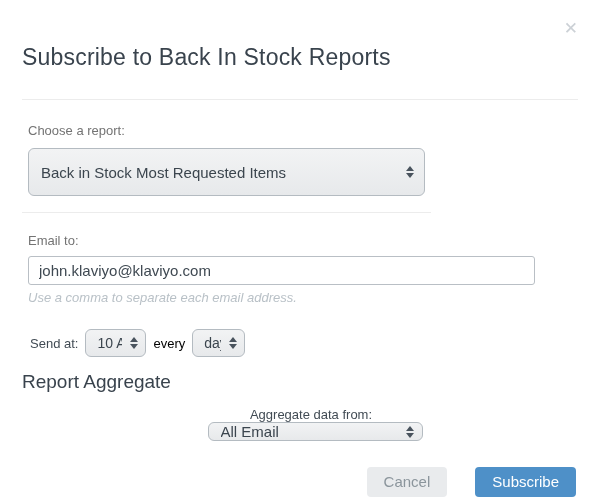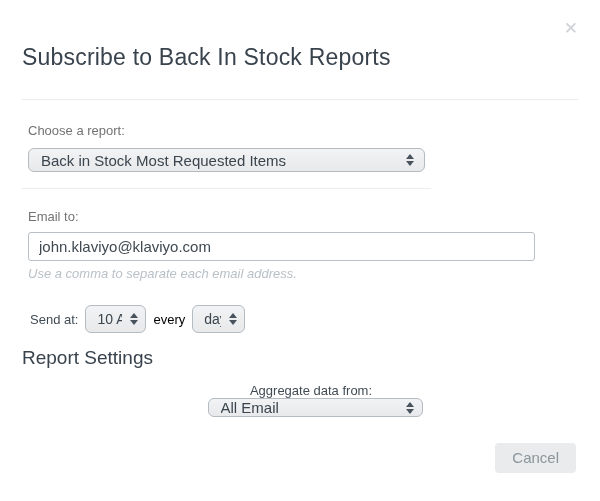--- a/index.html
+++ b/index.html
@@ -53,21 +53,21 @@
     align-items: center;
     background: linear-gradient(#f2f3f4, #e7e9eb);
     border: 1px solid #b4bbc1;
     border-radius: 6px;
     cursor: pointer;
     color: #3b454e;
   }
   .sel-report {
     margin: 11px 0 0 28px;
     width: 397px;
-    height: 24px;
+    height: 48px;
     padding: 0 10px 0 12px;
     font-size: 15px;
   }
   .sel-text { flex: 0 1 auto; white-space: nowrap; overflow: hidden; }
   .stepper {
     margin-left: auto;
     display: flex;
     flex-direction: column;
     align-items: center;
     gap: 2px;
@@ -221,30 +221,31 @@
     <span class="every-label">every</span>
     <div class="sel sel-small sel-freq">
       <span class="sel-text">day</span>
       <span class="stepper">
         <span class="tri-up"></span>
           <span class="tri-down"></span>
       </span>
     </div>
   </div>
 
-  <h2 class="section-heading">Report Settings</h2>
+  <h2 class="section-heading">Report Aggregate</h2>
 
   <div class="agg-row">
     <span class="row-label">Aggregate data from:</span>
     <div class="sel sel-agg">
       <span class="sel-text">All Email</span>
       <span class="stepper">
         <span class="tri-up"></span>
           <span class="tri-down"></span>
       </span>
     </div>
   </div>
 
   <div class="footer">
     <button class="btn btn-cancel">Cancel</button>
+    <button class="btn btn-subscribe">Subscribe</button>
   </div>
 
 </div>
 
 </body></html>

